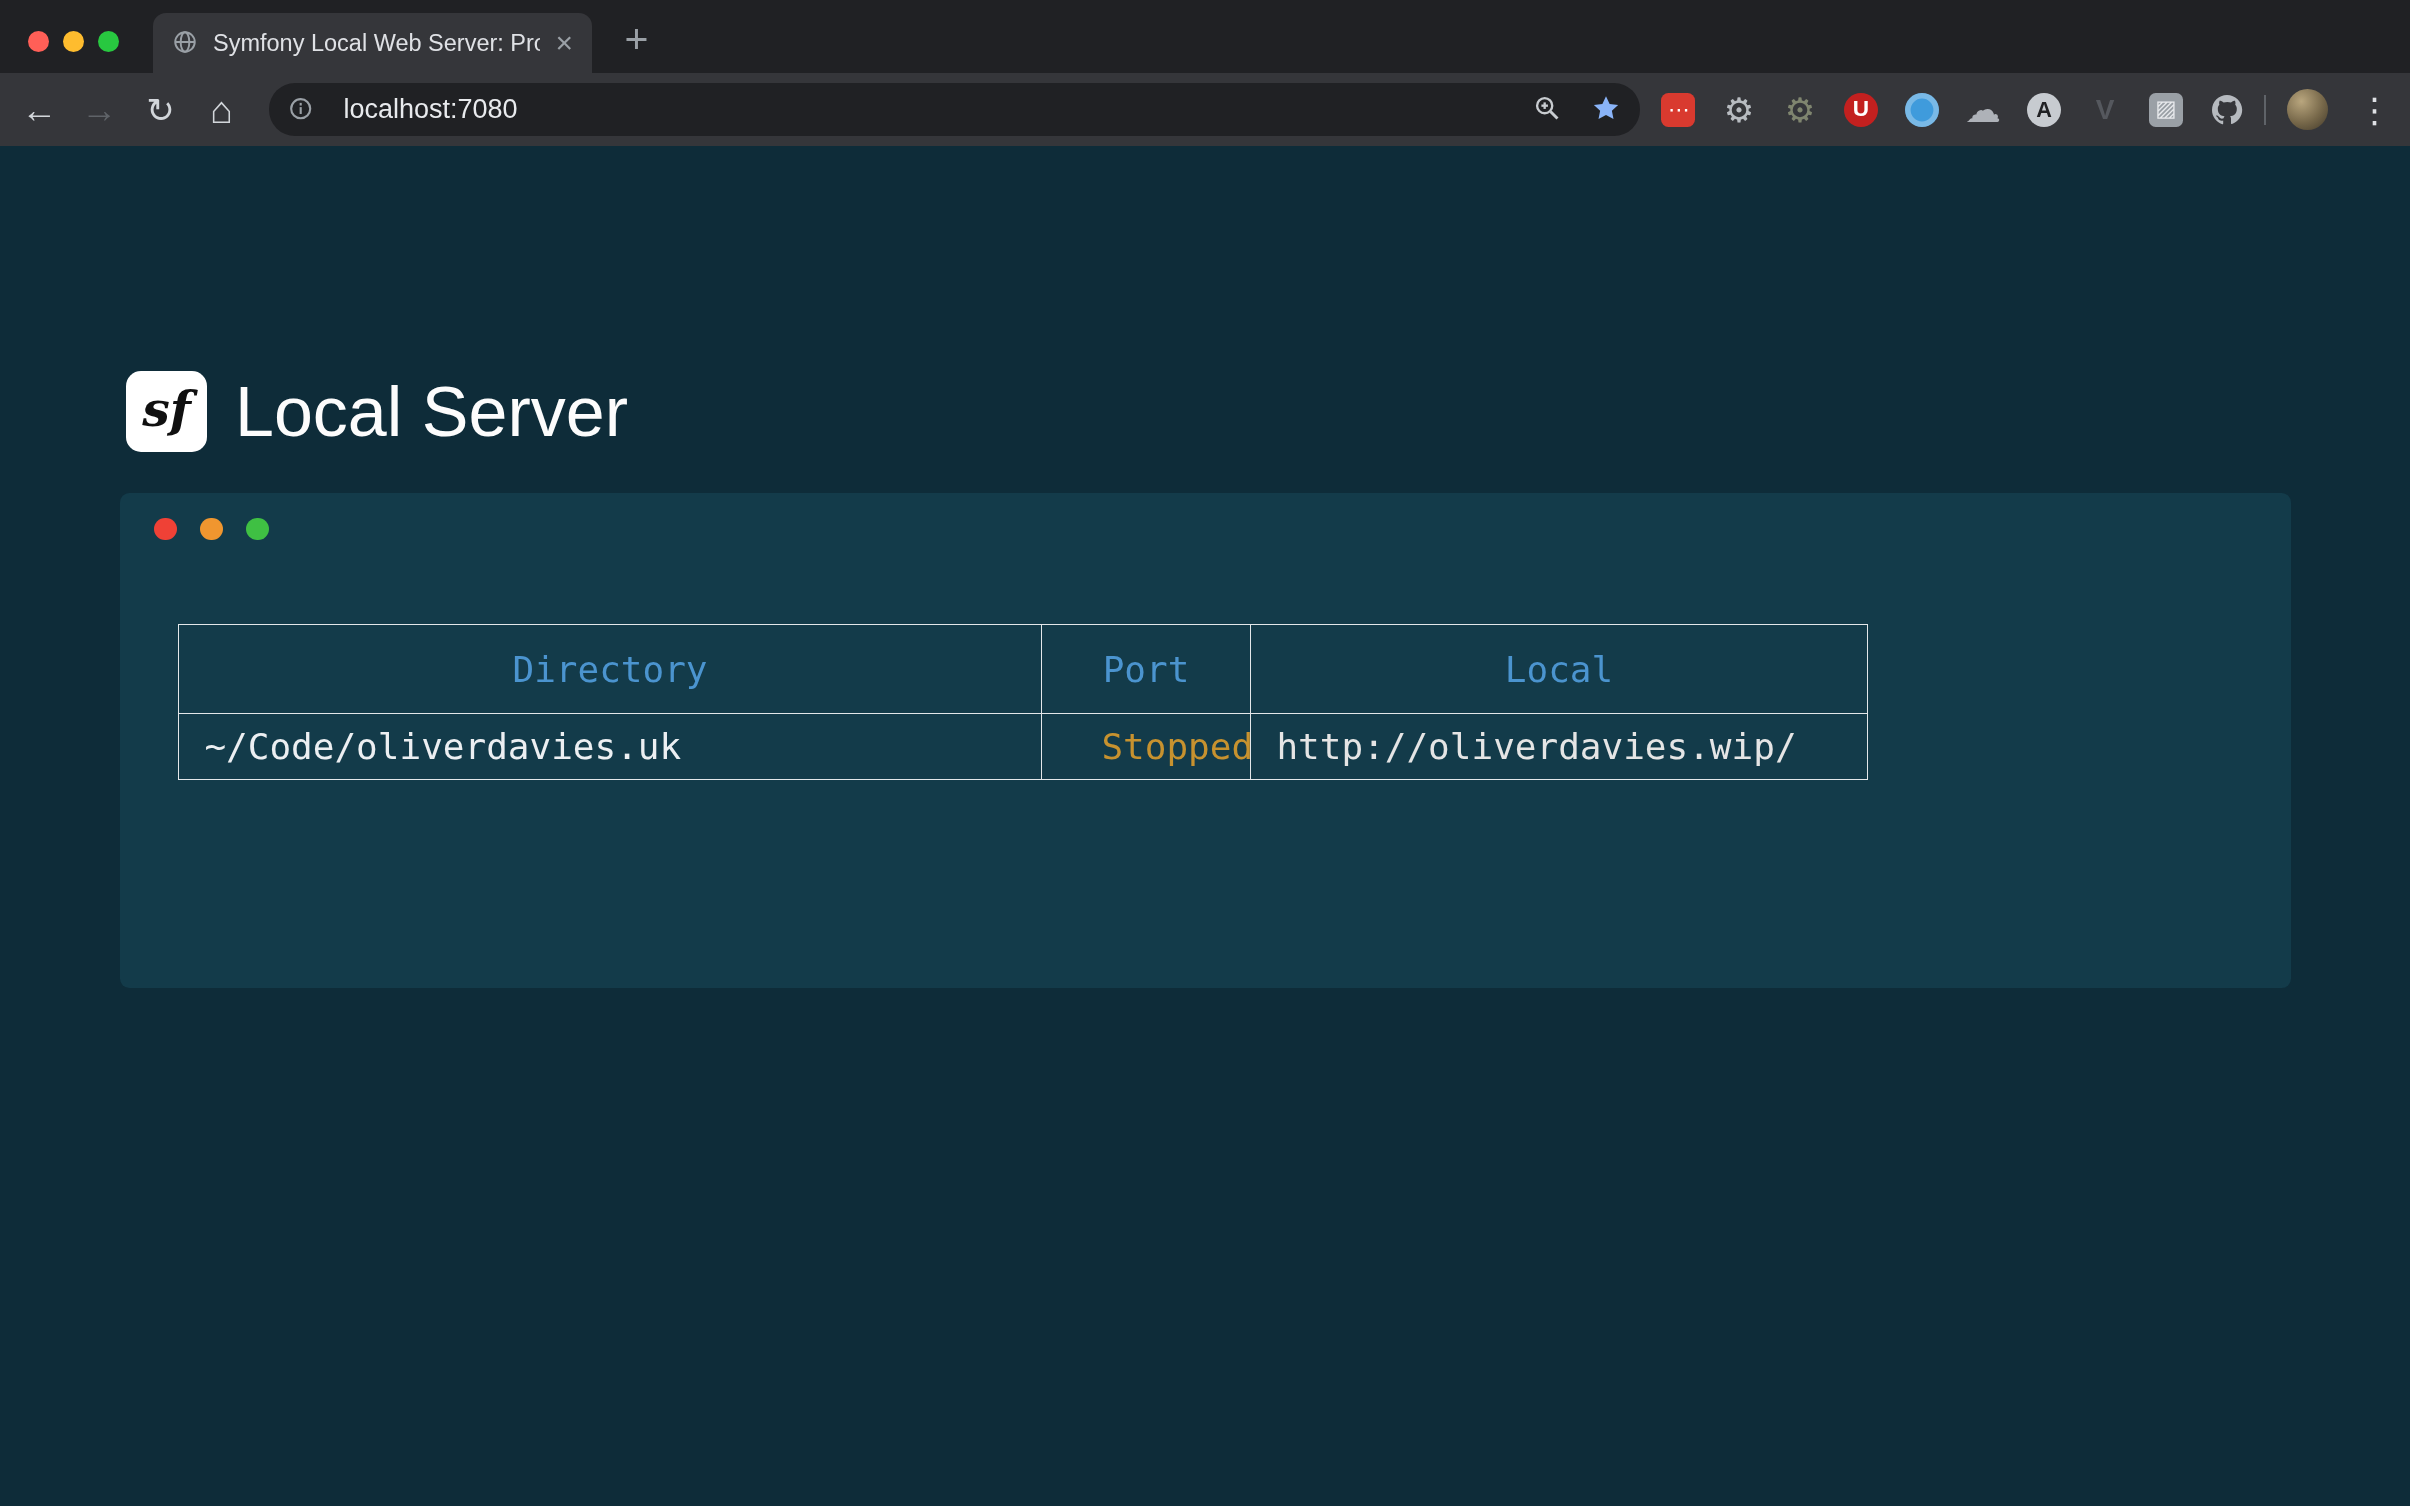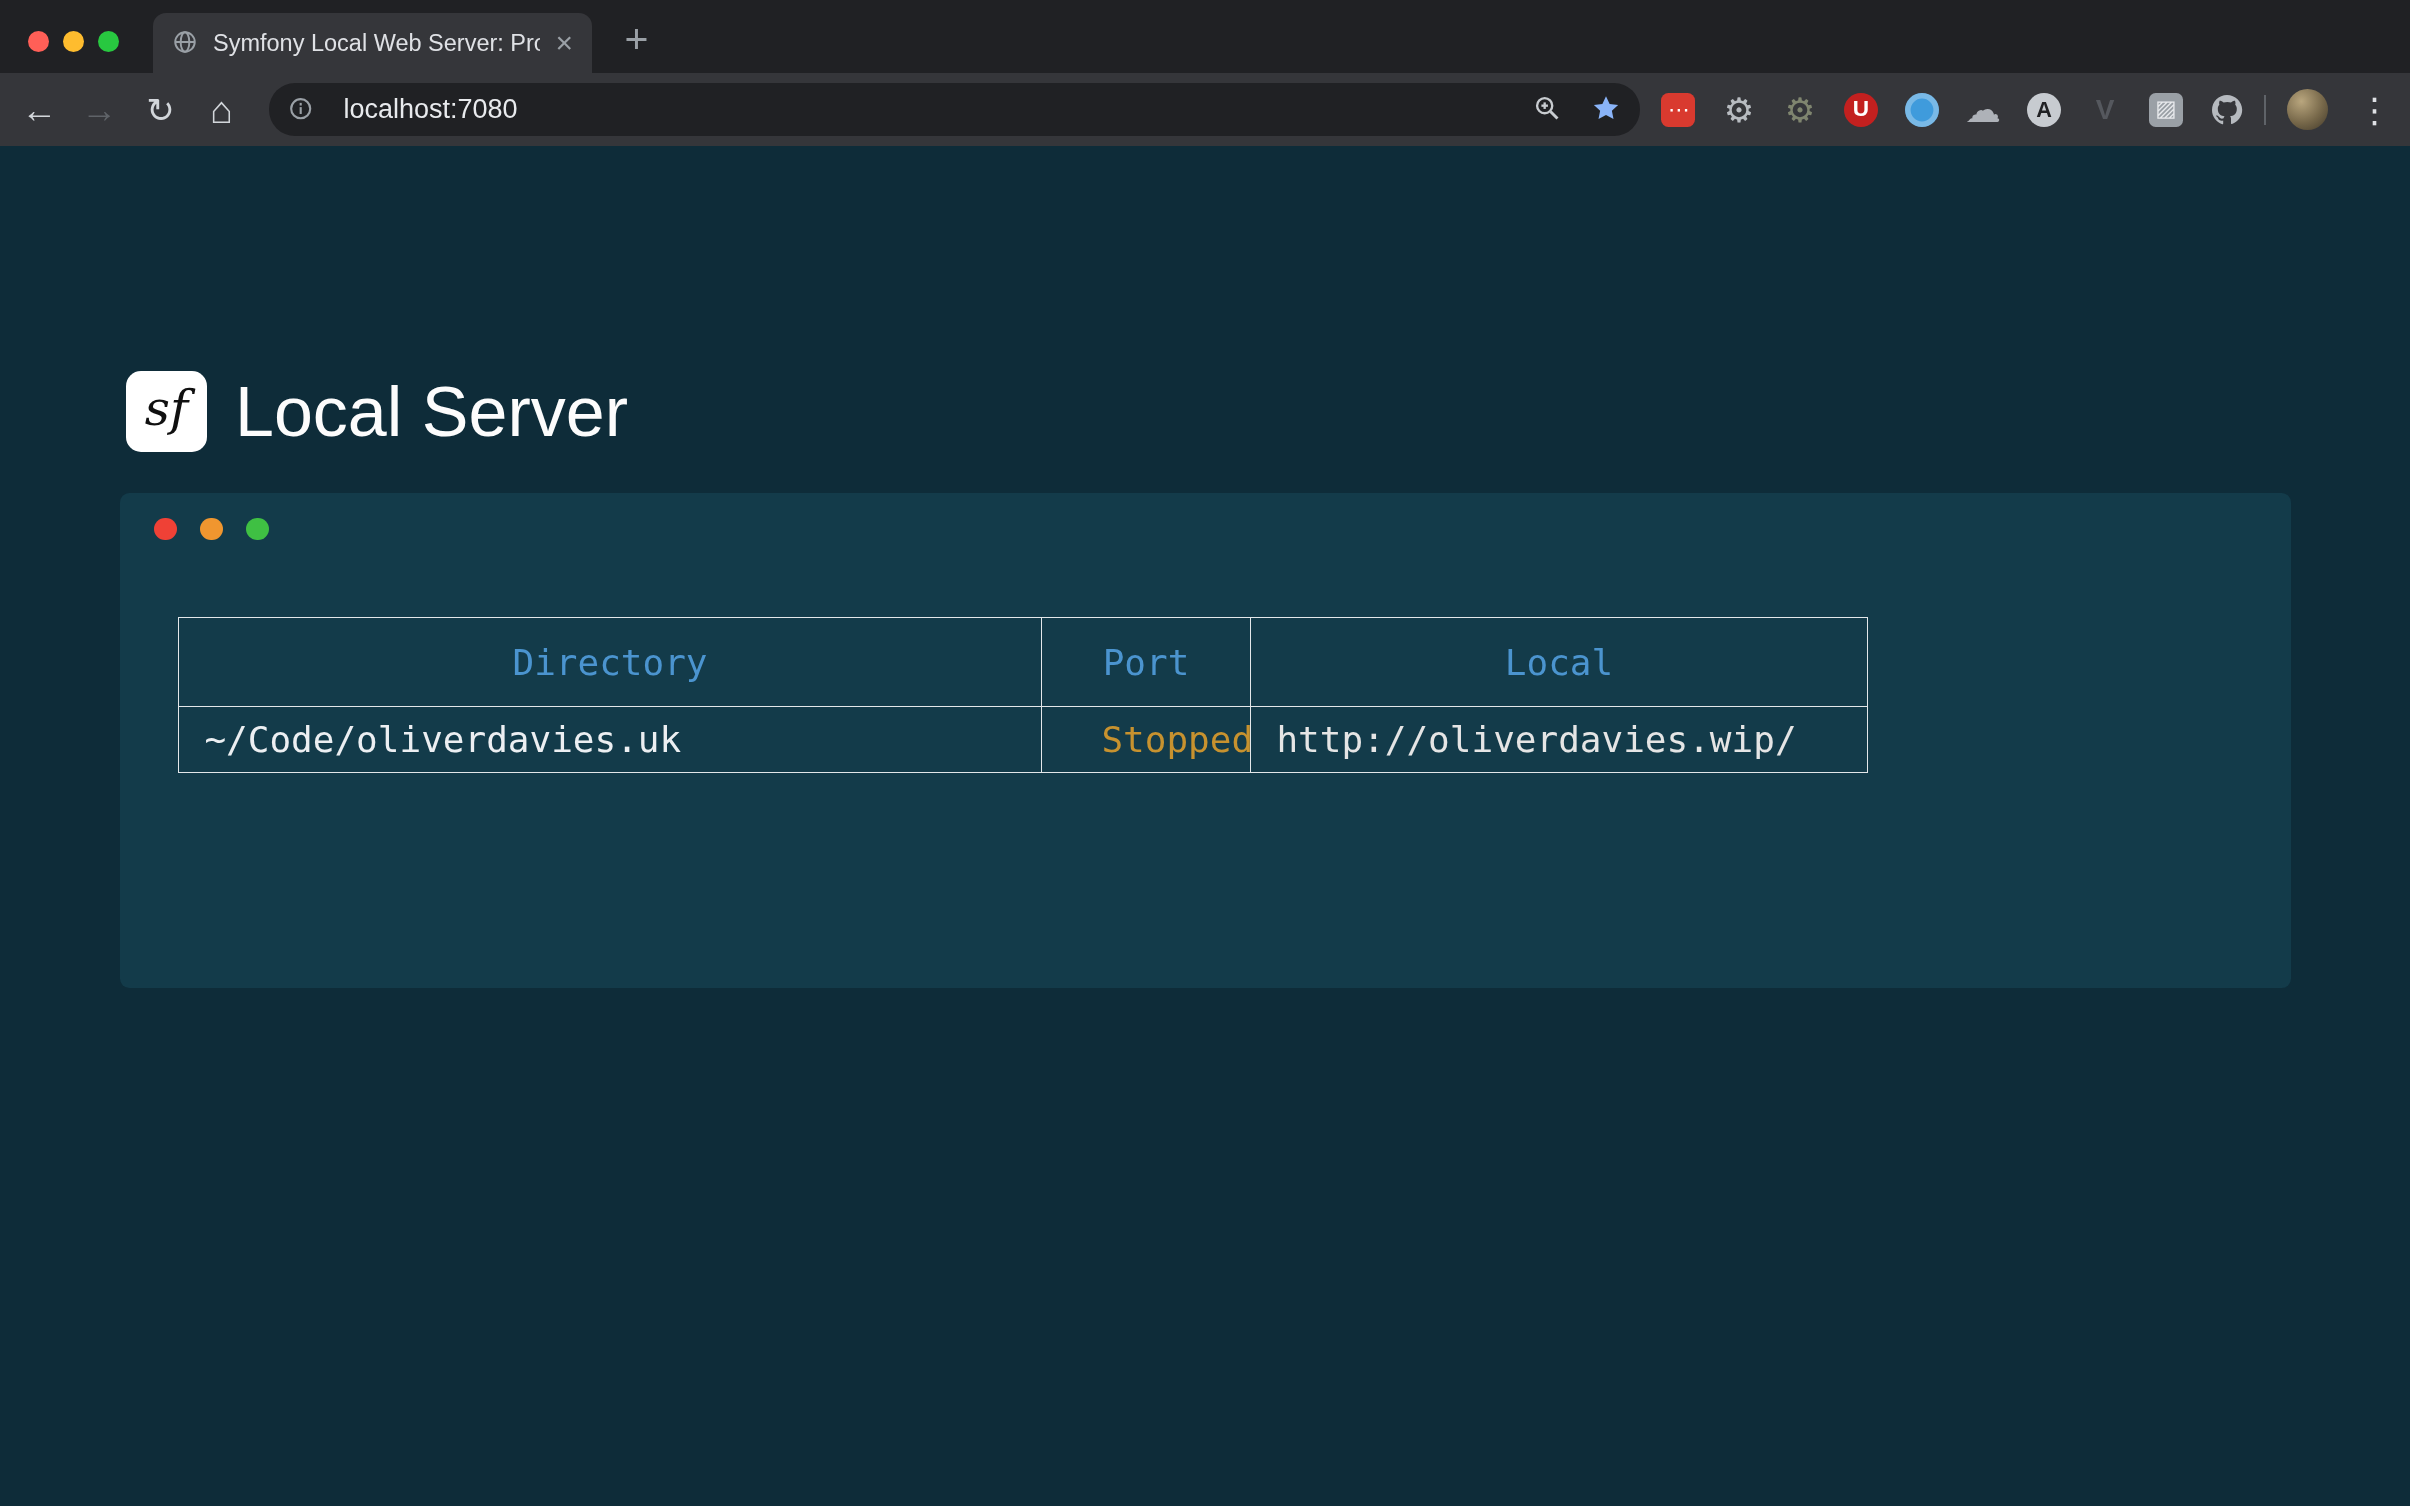--- a/index.html
+++ b/index.html
@@ -91,37 +91,37 @@
   .page {
     position: absolute; top: 147px; left: 0; width: 2411px; height: 1360px;
     background: #0e2c39;
   }
   .site-header { position: absolute; left: 126px; top: 224px; display: flex; align-items: center; gap: 28px; }
   .sf-logo {
     width: 81px; height: 81px; background: #ffffff; border-radius: 15px;
     display: flex; align-items: center; justify-content: center;
   }
   .sf-logo span {
-    font-family: "DejaVu Serif", serif; font-style: italic; font-weight: 400;
+    font-family: "DejaVu Serif", serif; font-style: italic; font-weight: 700;
     font-size: 49px; color: #101010; transform: translateY(-2.8px);
   }
   .page-title { color: #fcfcfc; font-size: 70px; font-weight: 400; }
 
   .panel {
     position: absolute; left: 120px; top: 346px; width: 2171px; height: 495px;
     background: #133b4a; border-radius: 9.4px;
   }
   .panel-dots { position: absolute; left: 34px; top: 24.5px; display: flex; gap: 23.5px; }
   .pdot { width: 22.6px; height: 22.6px; border-radius: 50%; }
   .pdot.red { background: #ef4136; }
   .pdot.orange { background: #f0962f; }
   .pdot.green { background: #3fc043; }
 
   .server-table {
-    position: absolute; left: 58px; top: 124px; width: 1688px;
+    position: absolute; left: 58px; top: 131px; width: 1688px;
     border-collapse: collapse; table-layout: fixed;
     font-family: "DejaVu Sans Mono", monospace;
     font-size: 36px; color: #eceff2;
     border: 1.9px solid #e3e7ea;
   }
   .server-table th {
     height: 89px; color: #4b94cf; font-weight: normal;
     border: 1.9px solid #e3e7ea; text-align: center;
   }
   .server-table td {

